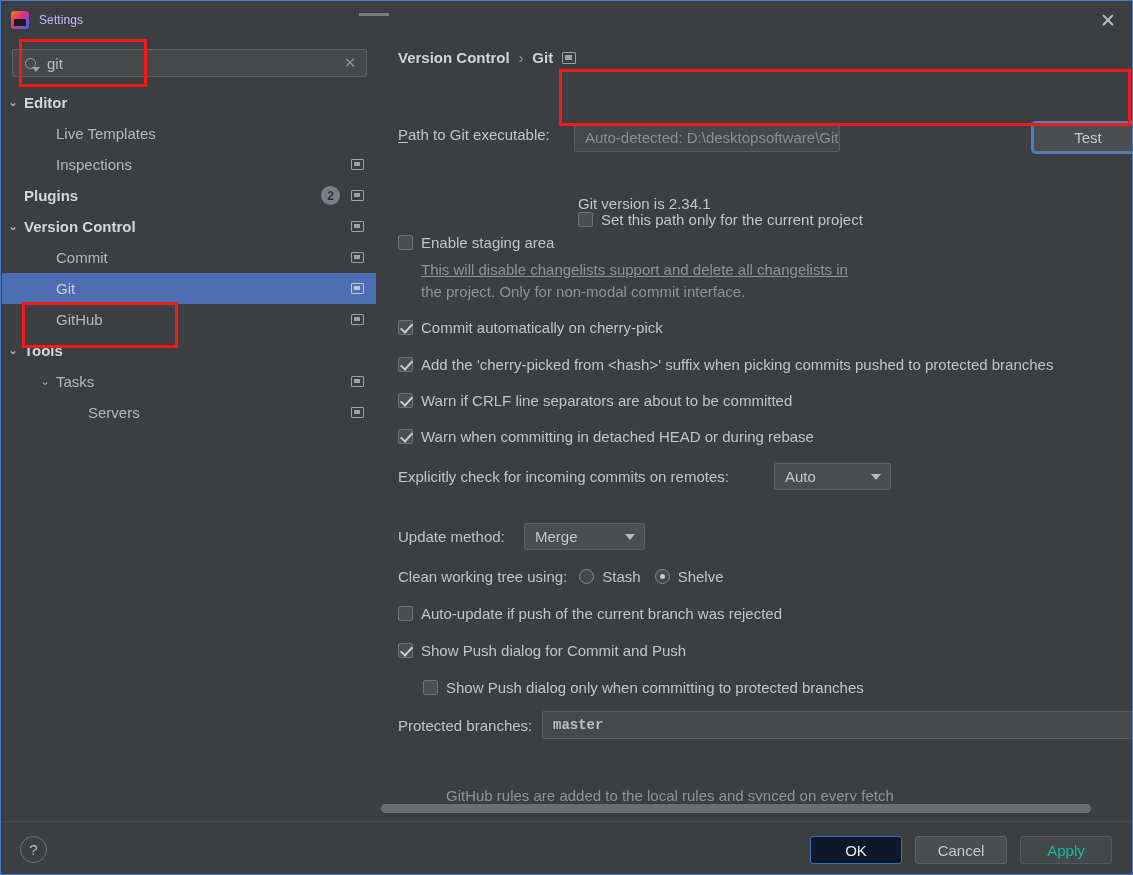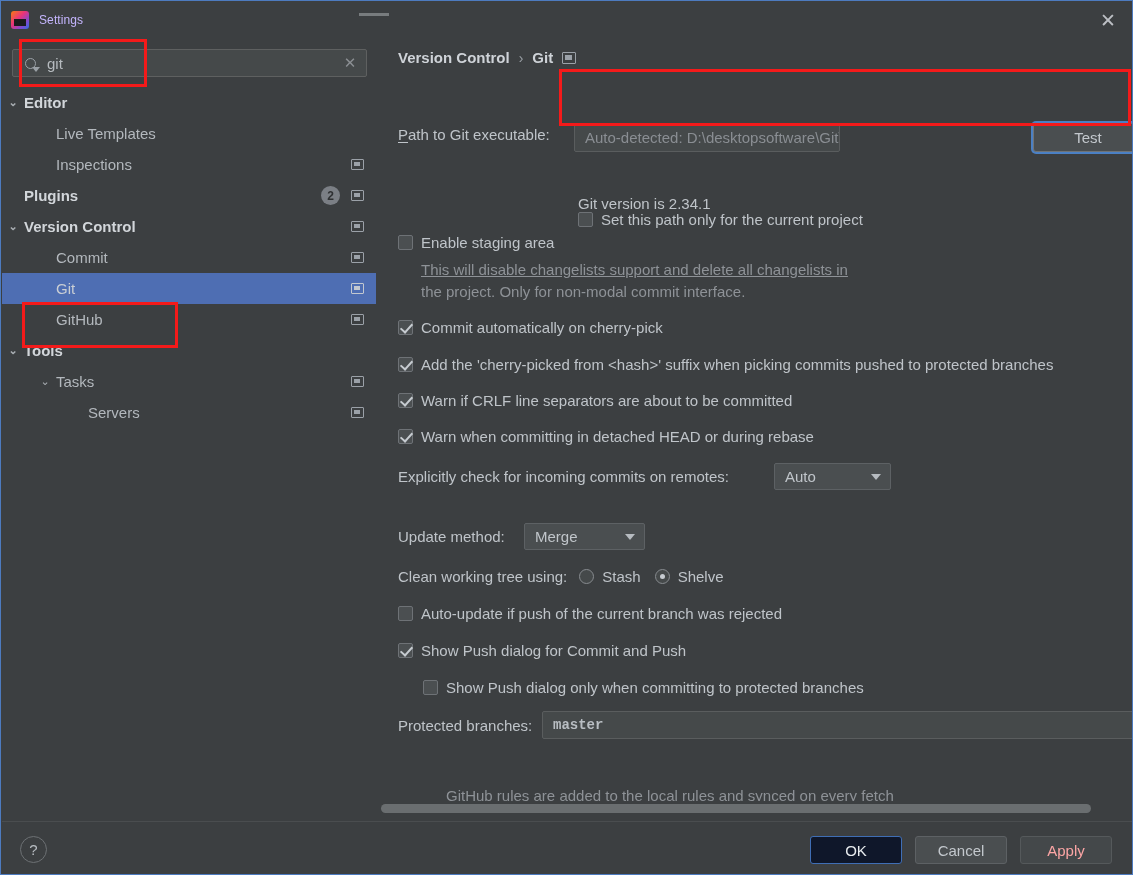--- a/index.html
+++ b/index.html
@@ -233,21 +233,21 @@
     cursor: pointer;
   }
   .dlgbtn {
     position: absolute; top: 14px; height: 28px;
     border-radius: 3px; font-size: 15px;
     display: flex; align-items: center; justify-content: center;
     cursor: pointer;
   }
   #ok-btn { right: 230px; width: 92px; background: #0f172a; border: 1px solid #3f6eb5; color: #e8ecef; }
   #cancel-btn { right: 125px; width: 92px; background: #4a4e50; border: 1px solid #5d6164; color: #c3c8cd; }
-  #apply-btn { right: 20px; width: 92px; background: #44484a; border: 1px solid #55595b; color: #fca5a5; }
+  #apply-btn { right: 20px; width: 92px; background: #44484a; border: 1px solid #55595b; color: #14b8a6; }
 
   
   .annot {
     position: absolute; border: 3px solid #f41a1a;
     pointer-events: none; z-index: 50;
   }
 </style>
 </head>
 <body>
 

